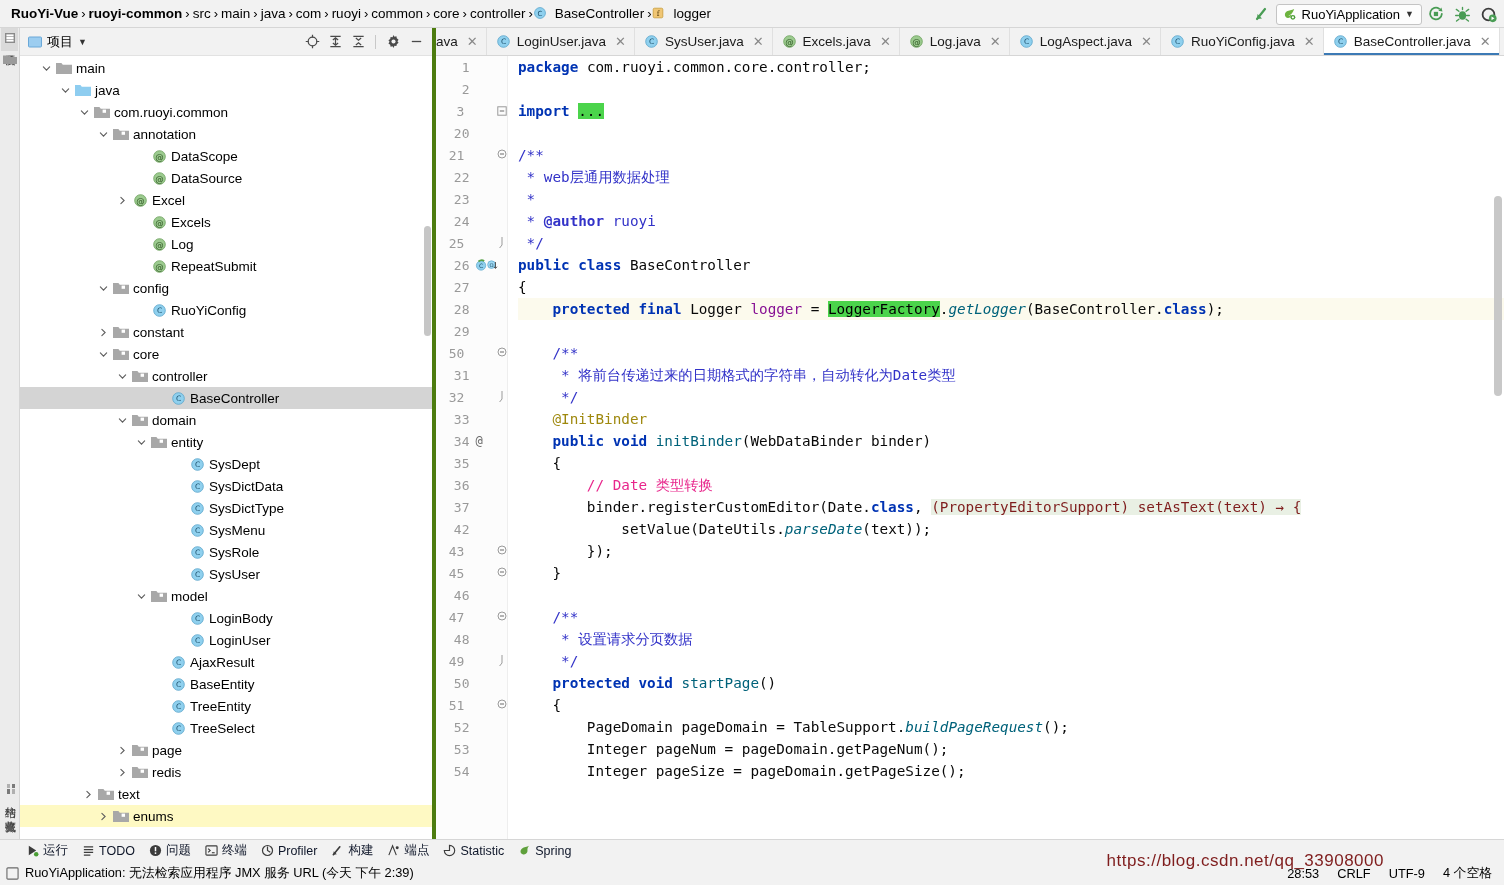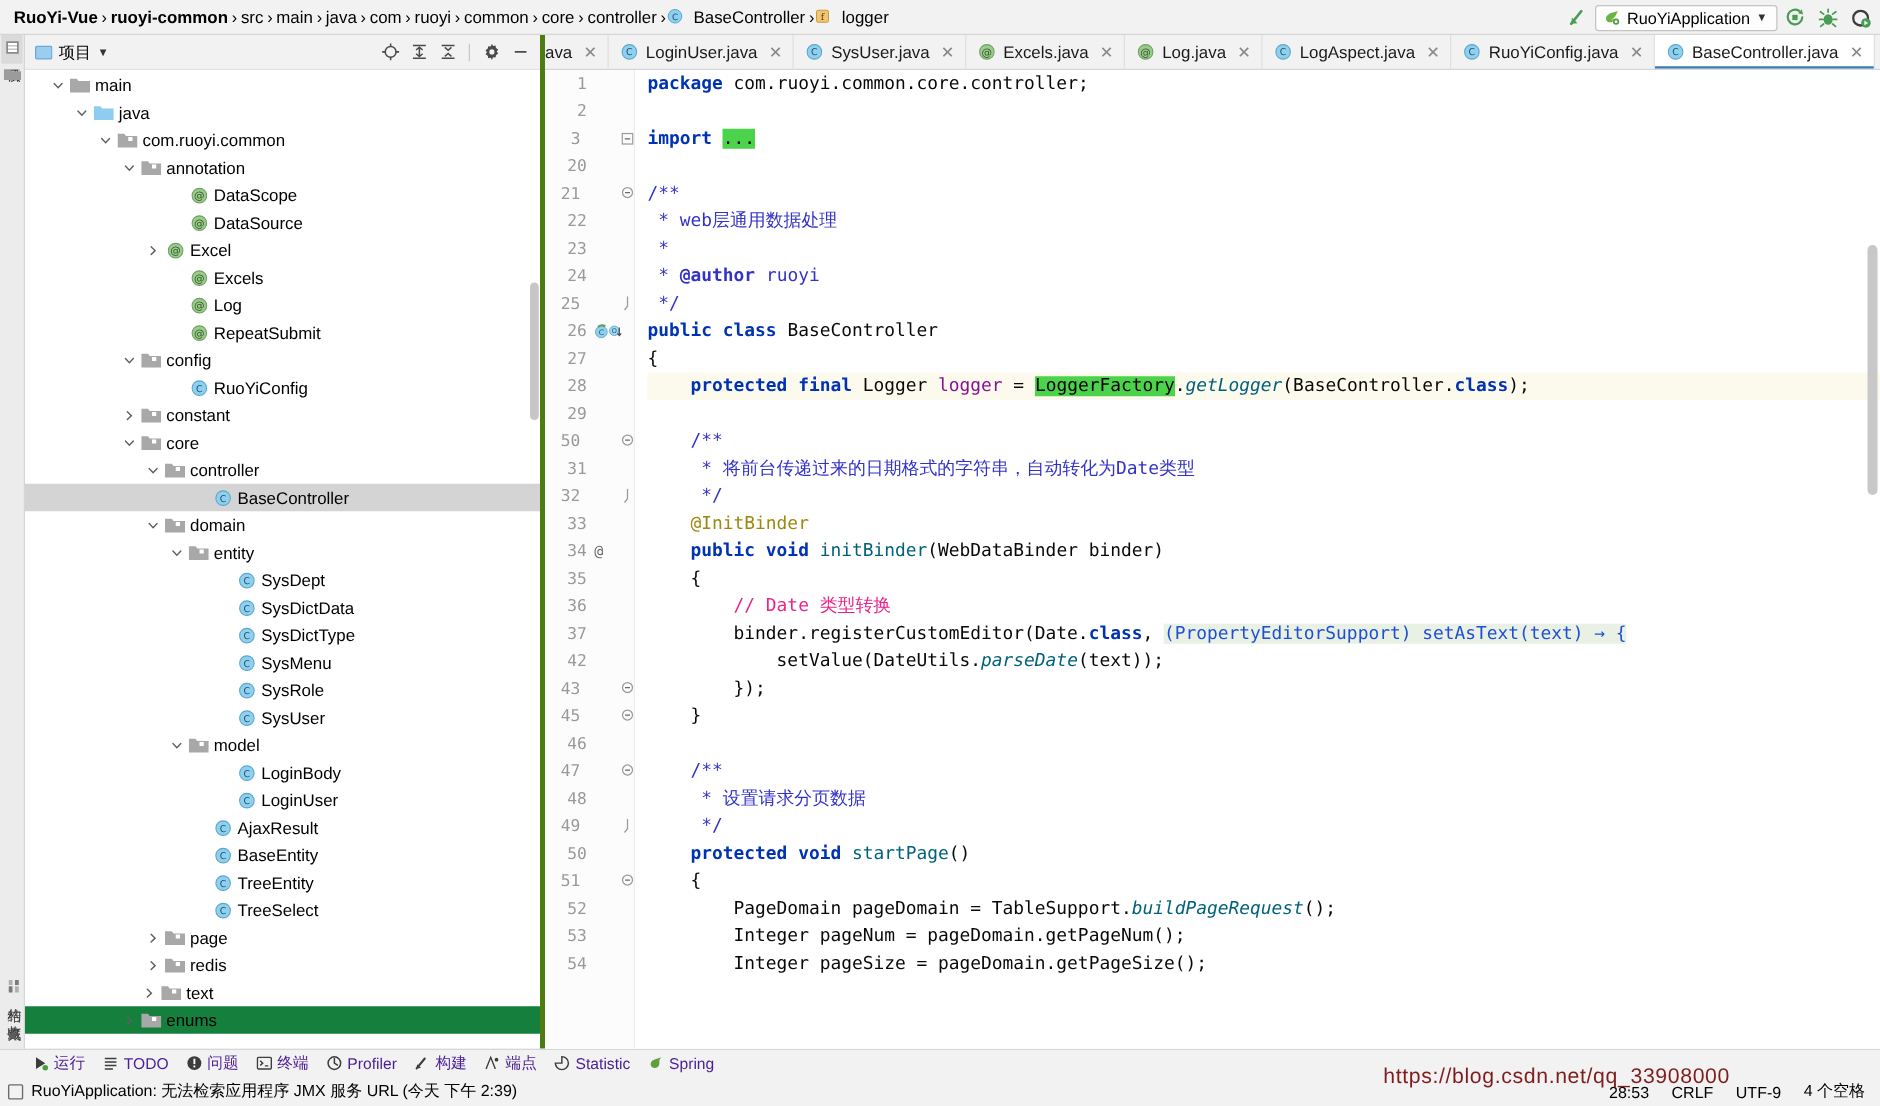--- a/index.html
+++ b/index.html
@@ -80,21 +80,21 @@
 
   .tree {
     flex: 1; overflow: hidden; position: relative;
     padding-top: 1px; font-size: 13.5px;
   }
   .trow {
     height: 22px; display: flex; align-items: center;
     white-space: nowrap; padding-right: 4px; position: relative;
   }
   .trow.sel { background: #d4d4d4; }
-  .trow.sel-outline { background: #15803d; text-align: center; }
+  .trow.sel-outline { background: #fef9c3; text-align: center; }
   .twist {
     width: 14px; text-align: center; color: #6b6b6b; font-size: 10px;
     flex: 0 0 14px; font-family: "DejaVu Sans", sans-serif;
   }
   .tlabel { margin-left: 4px; }
   .ticon { width: 16px; height: 16px; flex: 0 0 16px; display: inline-flex; align-items: center; justify-content: center; }
 
   
   .tree-sb {
     position: absolute; right: 1px; width: 7px; border-radius: 4px;
@@ -145,34 +145,34 @@
   
   .kw   { color: #0033b3; font-weight: bold; }
   .jdoc { color: #3232c8; }
   .jdoctag { color: #3232c8; font-weight: bold; }
   .anno { color: #9e880d; }
   .fld  { color: #871094; }
   .mth  { color: #00627a; }
   .stat { font-style: italic; color: #00627a; }
   .plain{ color: #080808; }
   .sel-green { background: #4bd44b; }
-  .inlay { background: #e9f0e4; color: #1d4ed8; }
+  .inlay { background: #e9f0e4; color: #7f1d1d; }
 
   .code-sb-v {
     position: absolute; right: 2px; width: 8px; border-radius: 4px; background: #c8c8c8;
   }
 
   
   .toolwin-bar {
     height: 22px; min-height: 22px; background: #f2f2f2;
     border-top: 1px solid #d6d6d6;
     display: flex; align-items: center; padding-left: 26px; gap: 14px;
     font-size: 12.5px;
   }
-  .twbtn { display: flex; align-items: center; gap: 4px; white-space: nowrap; color: #4c1d95; }
+  .twbtn { display: flex; align-items: center; gap: 4px; white-space: nowrap; color: #0f172a; }
 
   .statusbar {
     height: 24px; min-height: 24px; background: #f2f2f2;
     display: flex; align-items: center; padding: 0 8px 0 6px;
     font-size: 12.8px; position: relative;
   }
   .status-right { margin-left: auto; display: flex; align-items: center; gap: 18px; padding-right: 4px; }
   .watermark {
     position: absolute; right: 120px; top: -10px;
     color: #7f1d1d; font-size: 17px; letter-spacing: .5px; white-space: nowrap;
@@ -752,21 +752,21 @@
               </svg>
             </span>
             <span class="ticon">
               <svg width="16" height="14" viewBox="0 0 16 14">
                 <path d="M0 2h5.4l1.4 1.7H16V13H0z" fill="#a8a8a8"></path>
                 <rect x="8.6" y="4.6" width="3.4" height="3.2" fill="#fff"></rect>
               </svg>
             </span>
             <span class="tlabel">redis</span>
           </div>
-          <div class="trow" style="padding-left: 95px; text-align: right;">
+          <div class="trow" style="padding-left: 64px; text-align: right;">
             <span class="twist">
               <svg width="9" height="9" viewBox="0 0 10 10">
                 <path d="M3.2 1.5L6.8 5 3.2 8.5" stroke="#5f5f5f" stroke-width="1.25" fill="none" stroke-linecap="round"></path>
               </svg>
             </span>
             <span class="ticon">
               <svg width="16" height="14" viewBox="0 0 16 14">
                 <path d="M0 2h5.4l1.4 1.7H16V13H0z" fill="#a8a8a8"></path>
                 <rect x="8.6" y="4.6" width="3.4" height="3.2" fill="#fff"></rect>
               </svg>

